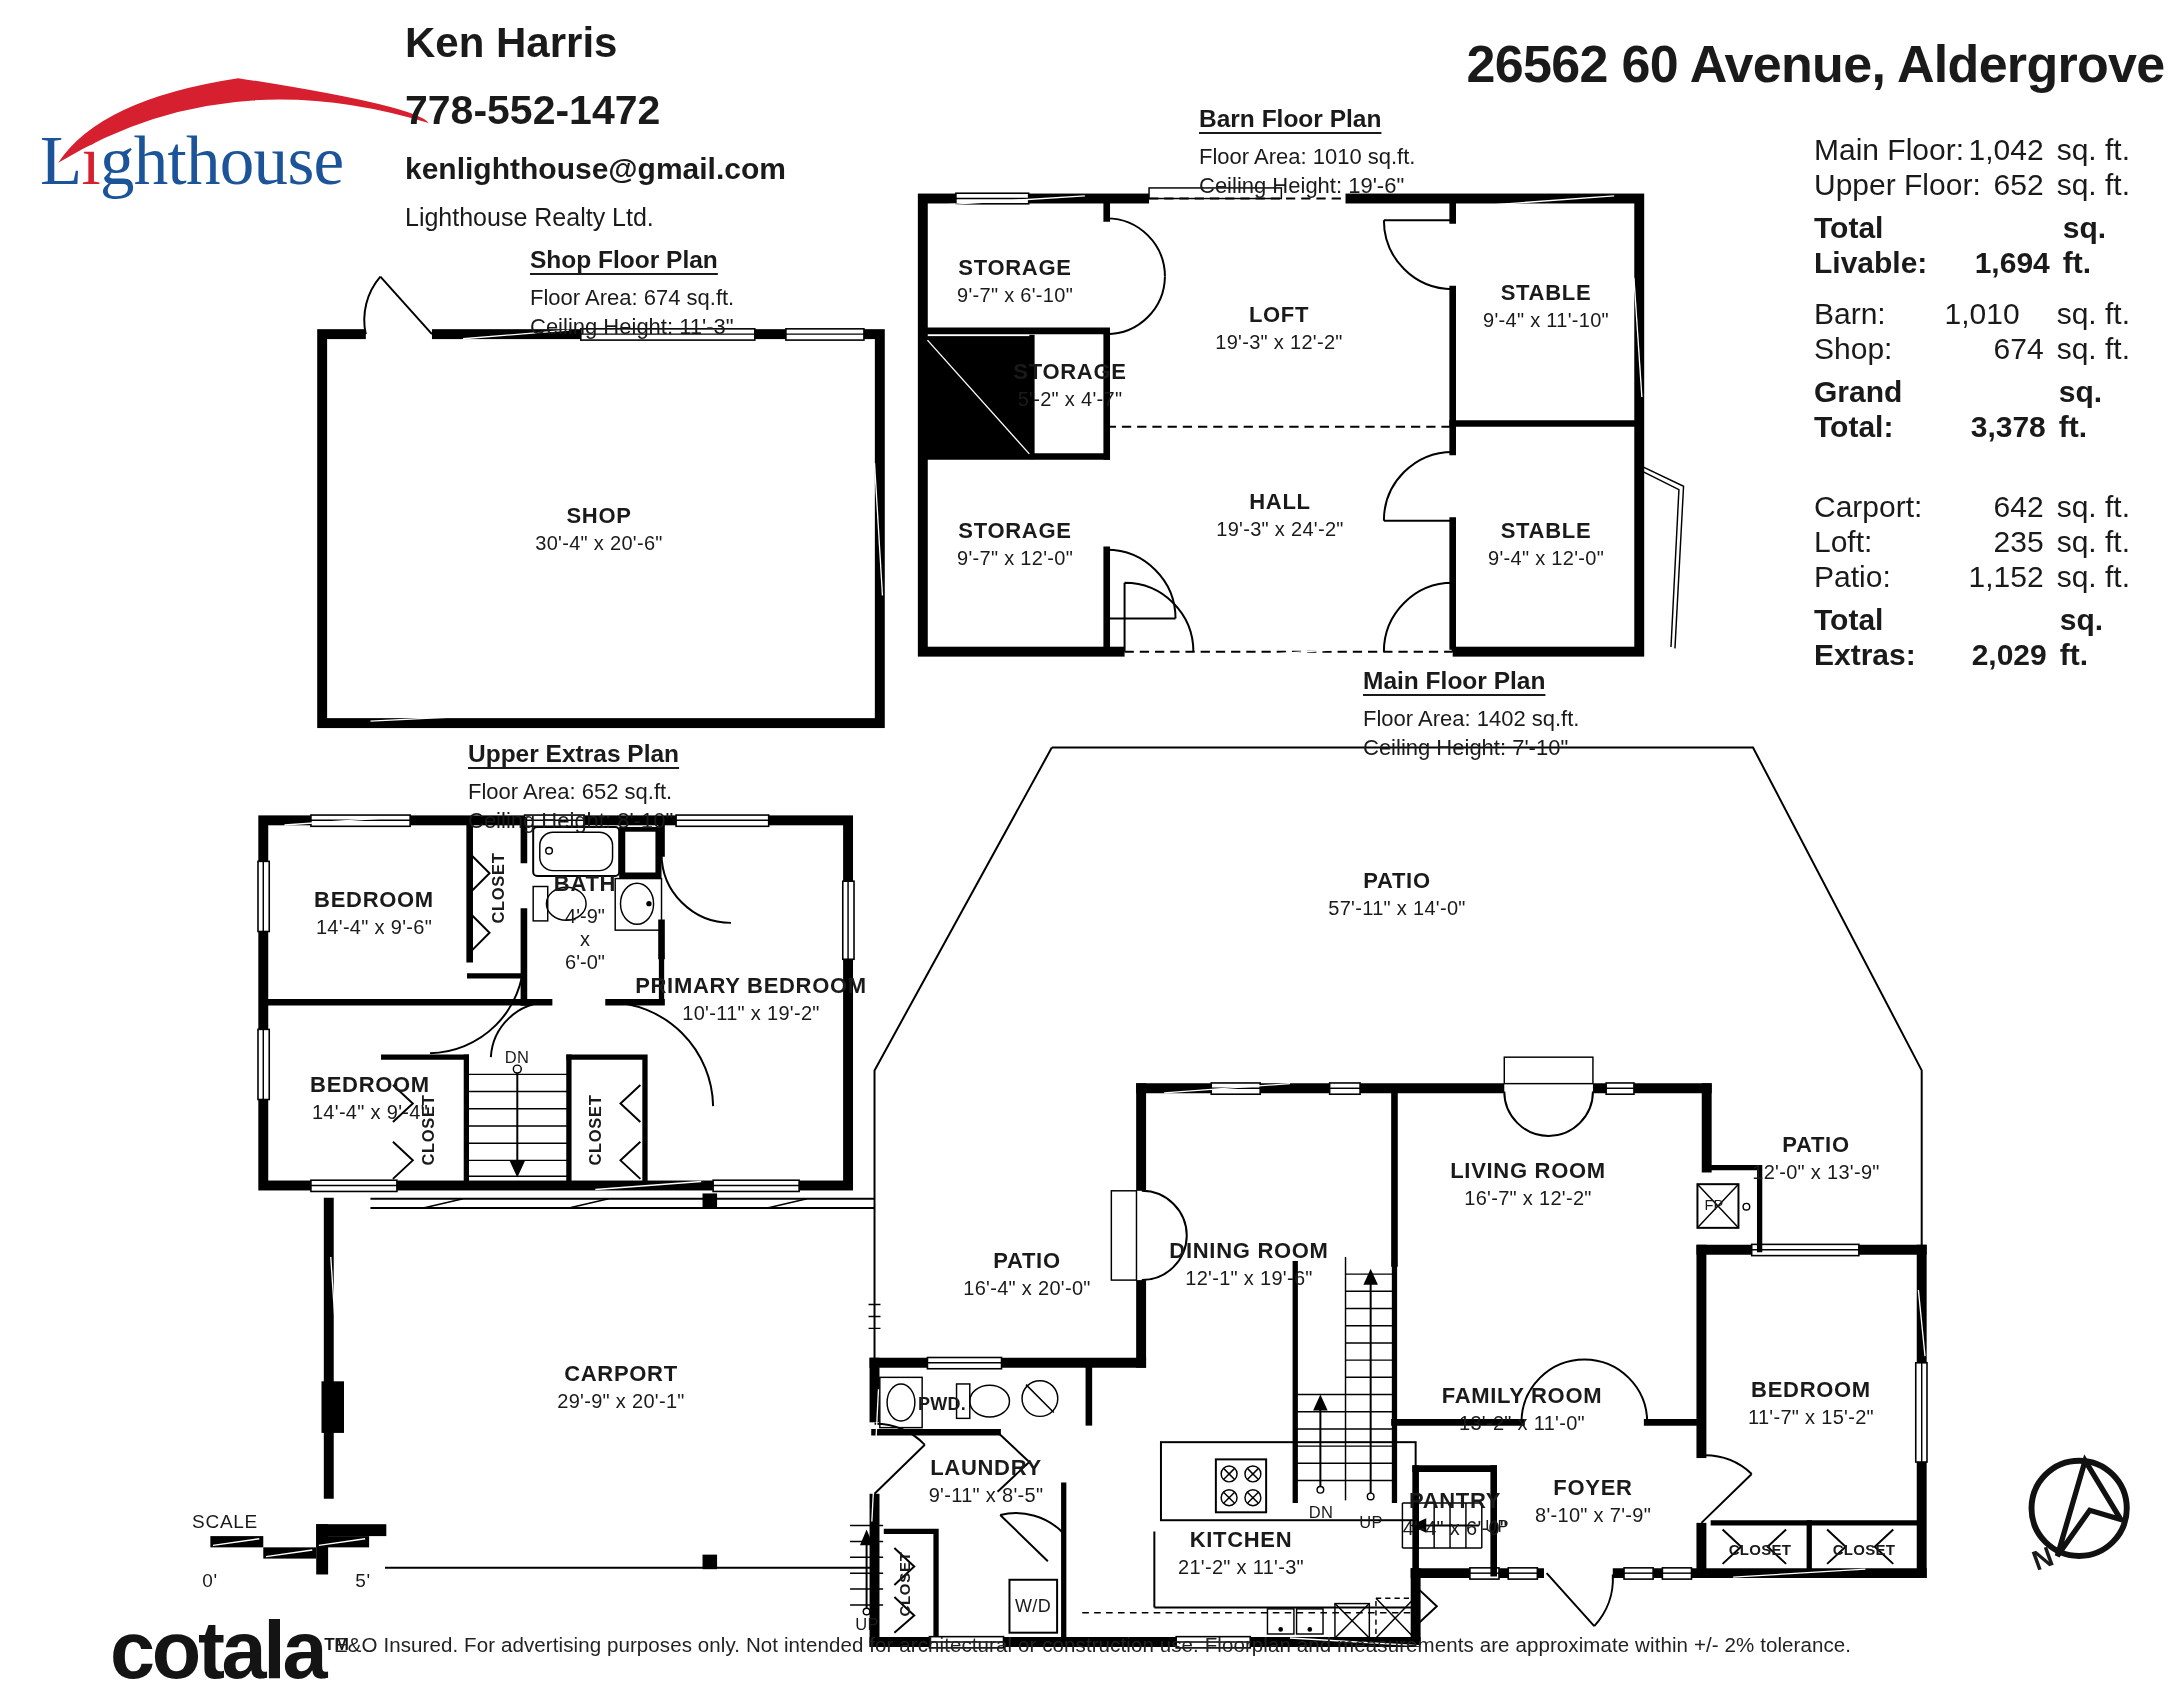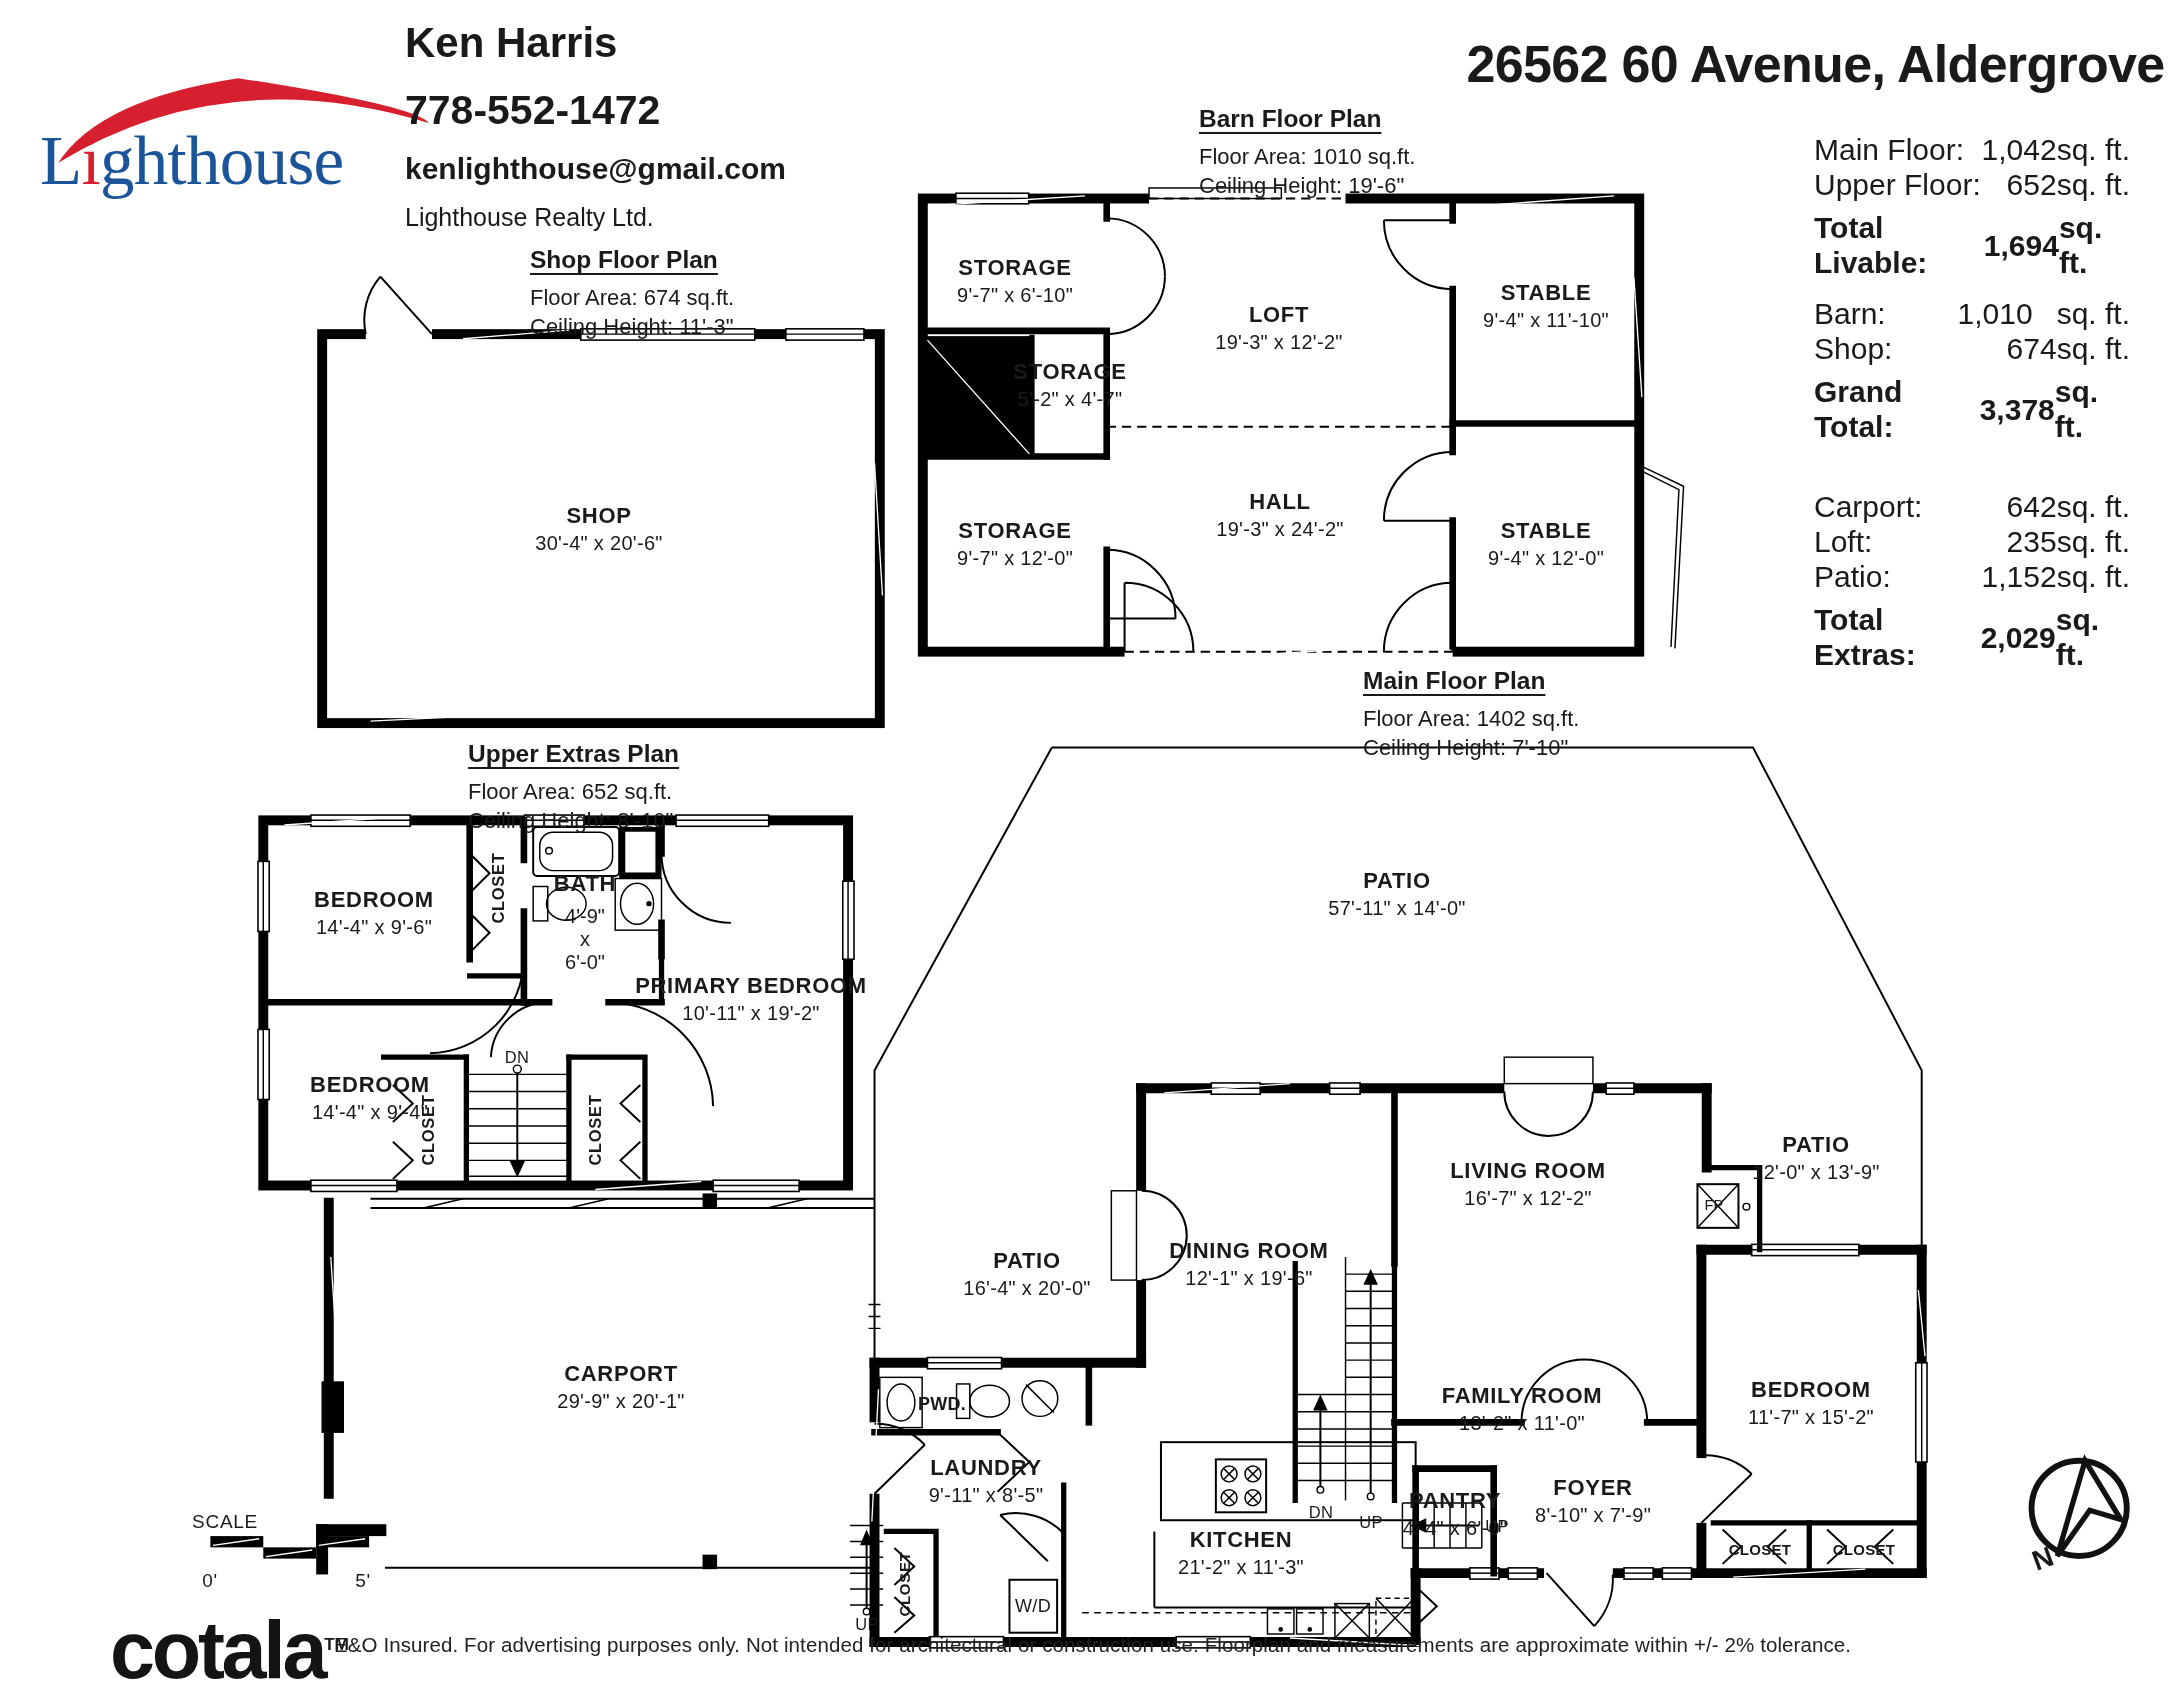--- a/index.html
+++ b/index.html
@@ -31,23 +31,23 @@
   .plan-head .i{font-size:22px;line-height:29px;}
   
   .agent{position:absolute;left:405px;top:18.5px;}
   .agent .n{font-size:42px;font-weight:700;letter-spacing:0;}
   .agent .p{font-size:41px;font-weight:700;margin-top:20px;}
   .agent .e{font-size:30px;font-weight:700;margin-top:18.5px;}
   .agent .c{font-size:25px;margin-top:17px;}
   .addr{position:absolute;right:18.5px;top:34px;font-size:52px;font-weight:700;letter-spacing:-0.7px;}
   
   .summary{position:absolute;left:1814px;top:132px;width:316px;}
-  .srow{display:flex;align-items:center;font-size:30px;line-height:35px;}
+  .srow{display:flex;align-items:flex-end;font-size:30px;line-height:35px;}
   .srow .val{margin-left:auto;}
-  .srow .unit{margin-left:0;}
+  .srow .unit{margin-left:13px;}
   .srow.b{font-weight:700;}
   .srow:nth-child(3){margin-top:8px;}
   .srow:nth-child(4){margin-top:16px;gap:24px;}
   .srow:nth-child(6){margin-top:8px;}
   .srow:nth-child(7){margin-top:45px;}
   .srow:nth-child(10){margin-top:8px;}
   
   .logo{position:absolute;left:16px;top:64px;width:390px;height:146px;}
   .logo .word{position:absolute;left:24px;top:58px;font-family:"Liberation Serif",serif;font-size:69px;color:#1b5499;letter-spacing:-0.7px;}
   .logo .word .red{color:#d6202f;}

